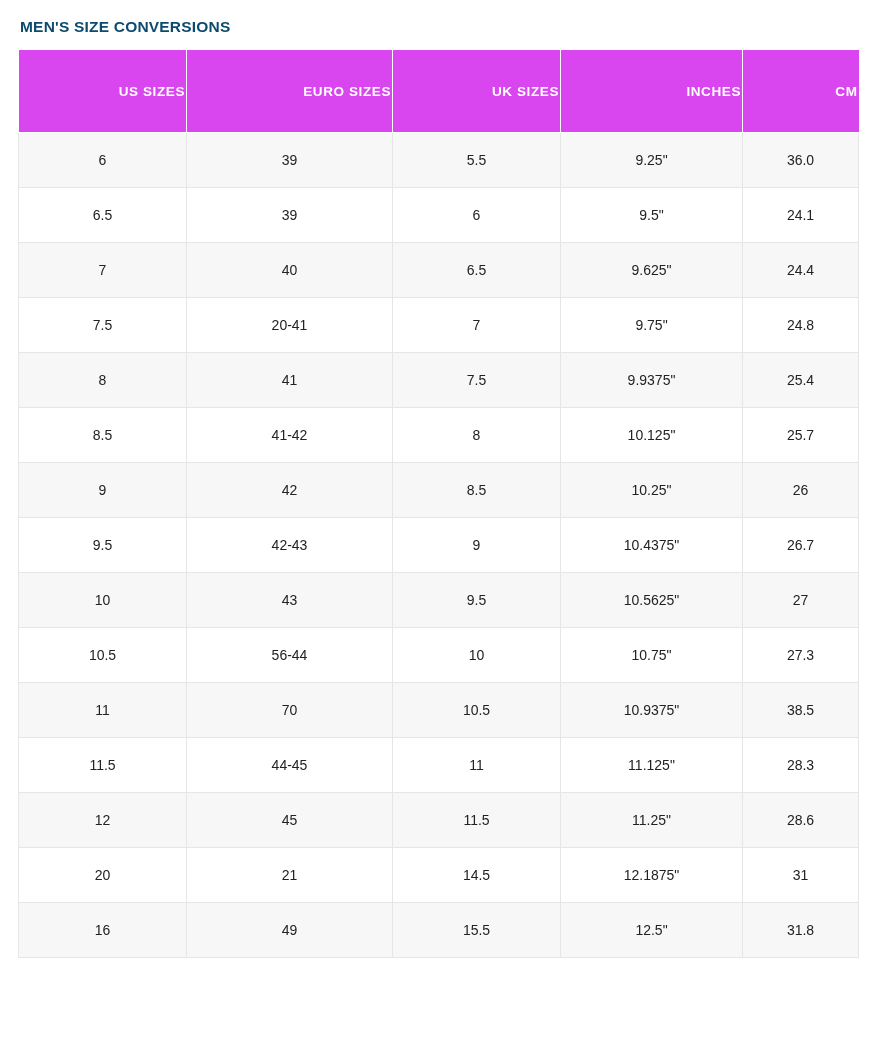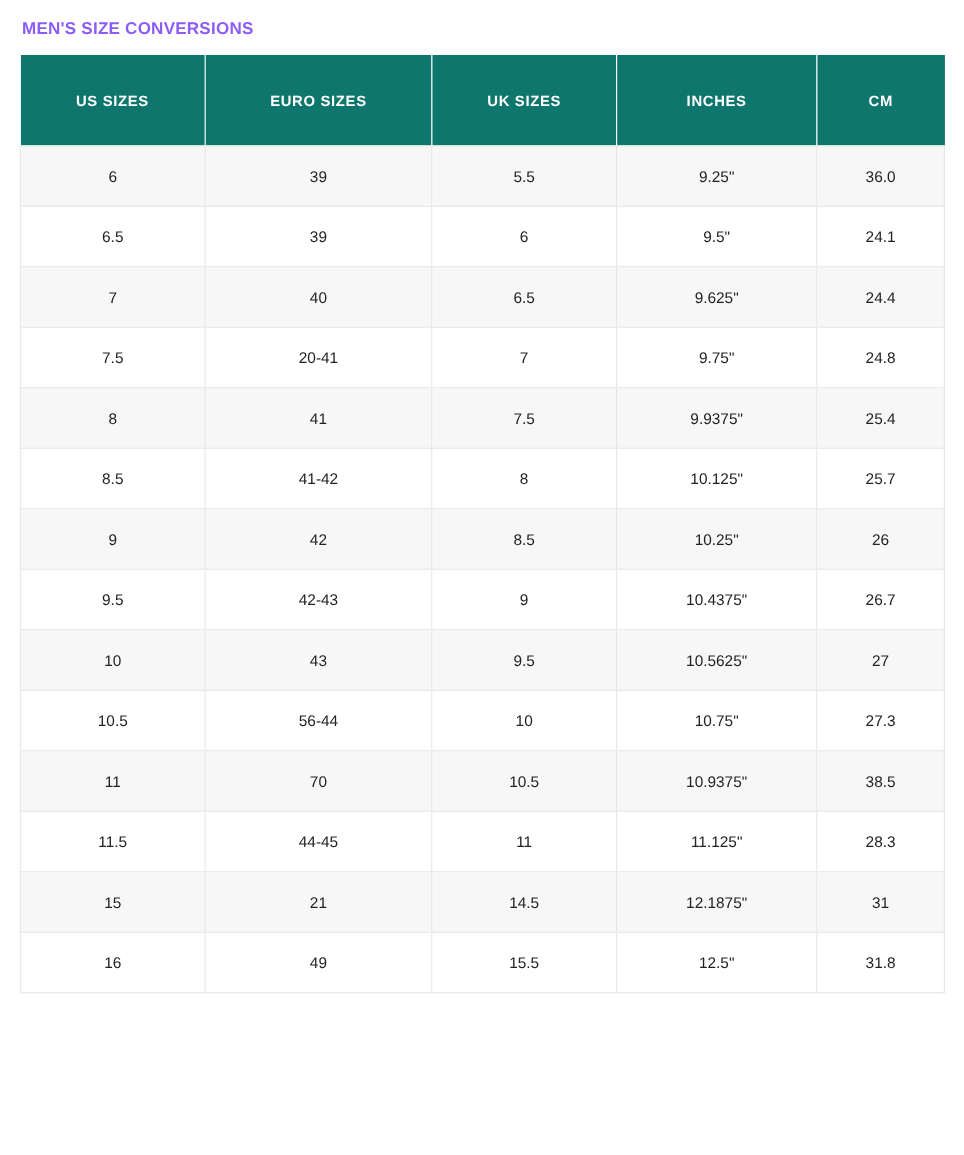--- a/index.html
+++ b/index.html
@@ -16,40 +16,40 @@
   }
   .page {
     width: 876px;
     box-sizing: border-box;
     padding: 14px 18px 0 18px;
   }
   .page-title {
     font-size: 15.5px;
     font-weight: bold;
     letter-spacing: 0.2px;
-    color: #8b5cf6;
+    color: #0c4a6e;
     margin: 4px 0 14px 2px;
     text-transform: uppercase;
     font-stretch: condensed;
   }
   table.size-table {
     border-collapse: collapse;
     width: 840px;
     table-layout: fixed;
   }
   table.size-table th {
-    background: #0f766e;
+    background: #d946ef;
     color: #ffffff;
     font-size: 13.5px;
     font-weight: bold;
     letter-spacing: 0.6px;
     text-transform: uppercase;
     height: 80px;
     vertical-align: middle;
-    text-align: center;
+    text-align: right;
     border: 1px solid #ffffff;
     border-top: none;
   }
   table.size-table th:first-child { border-left: none; }
   table.size-table th:last-child { border-right: none; }
   table.size-table td {
     height: 52px;
     text-align: center;
     vertical-align: middle;
     font-size: 14px;
@@ -176,21 +176,28 @@
           <td>38.5</td>
         </tr>
         <tr>
           <td>11.5</td>
           <td>44-45</td>
           <td>11</td>
           <td>11.125"</td>
           <td>28.3</td>
         </tr>
         <tr>
-          <td>15</td>
+          <td>12</td>
+          <td>45</td>
+          <td>11.5</td>
+          <td>11.25"</td>
+          <td>28.6</td>
+        </tr>
+        <tr>
+          <td>20</td>
           <td>21</td>
           <td>14.5</td>
           <td>12.1875"</td>
           <td>31</td>
         </tr>
         <tr>
           <td>16</td>
           <td>49</td>
           <td>15.5</td>
           <td>12.5"</td>

